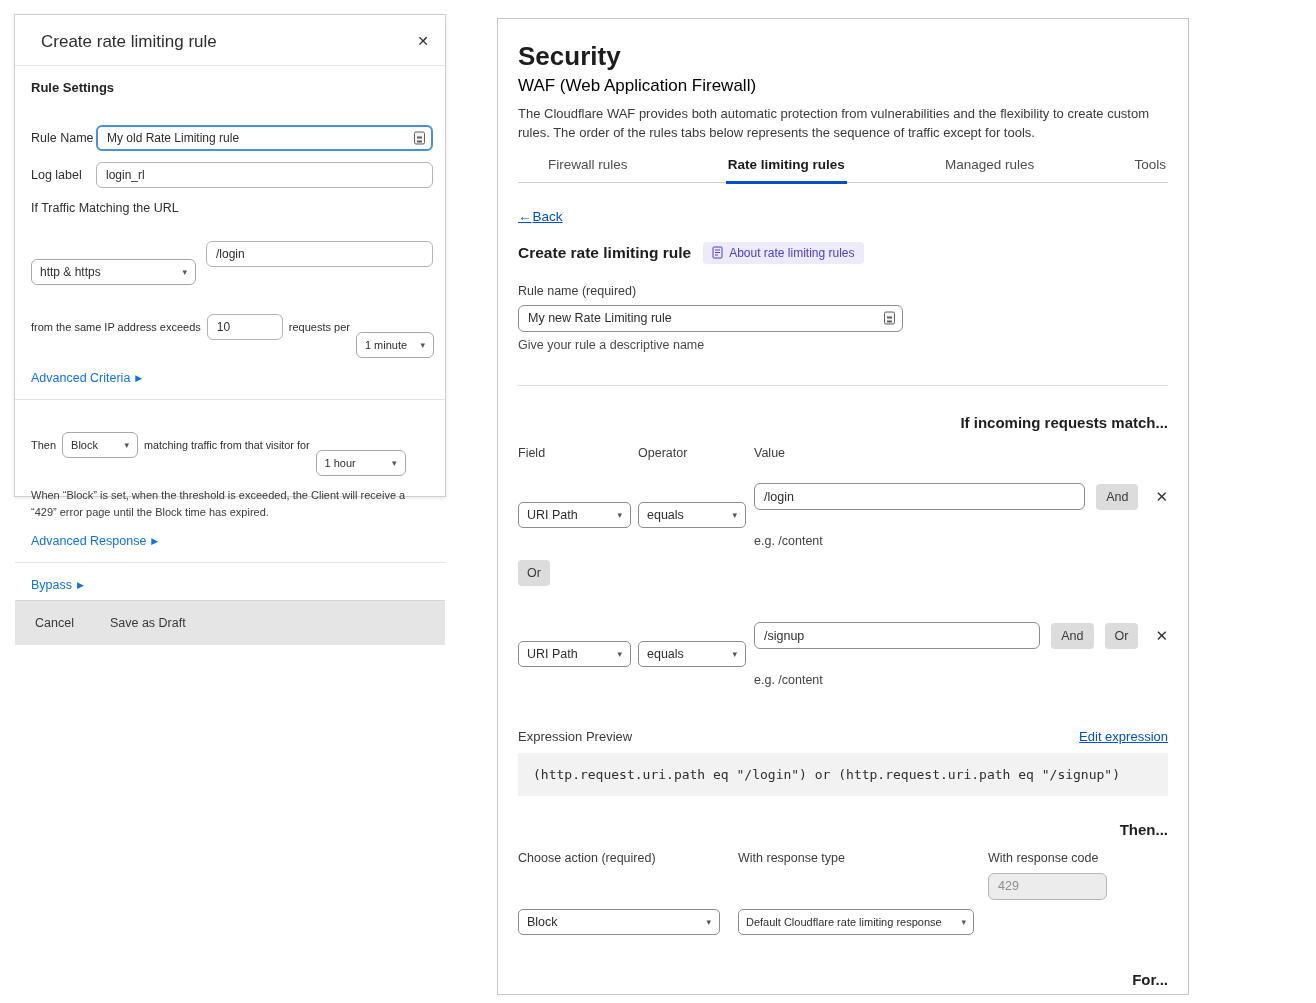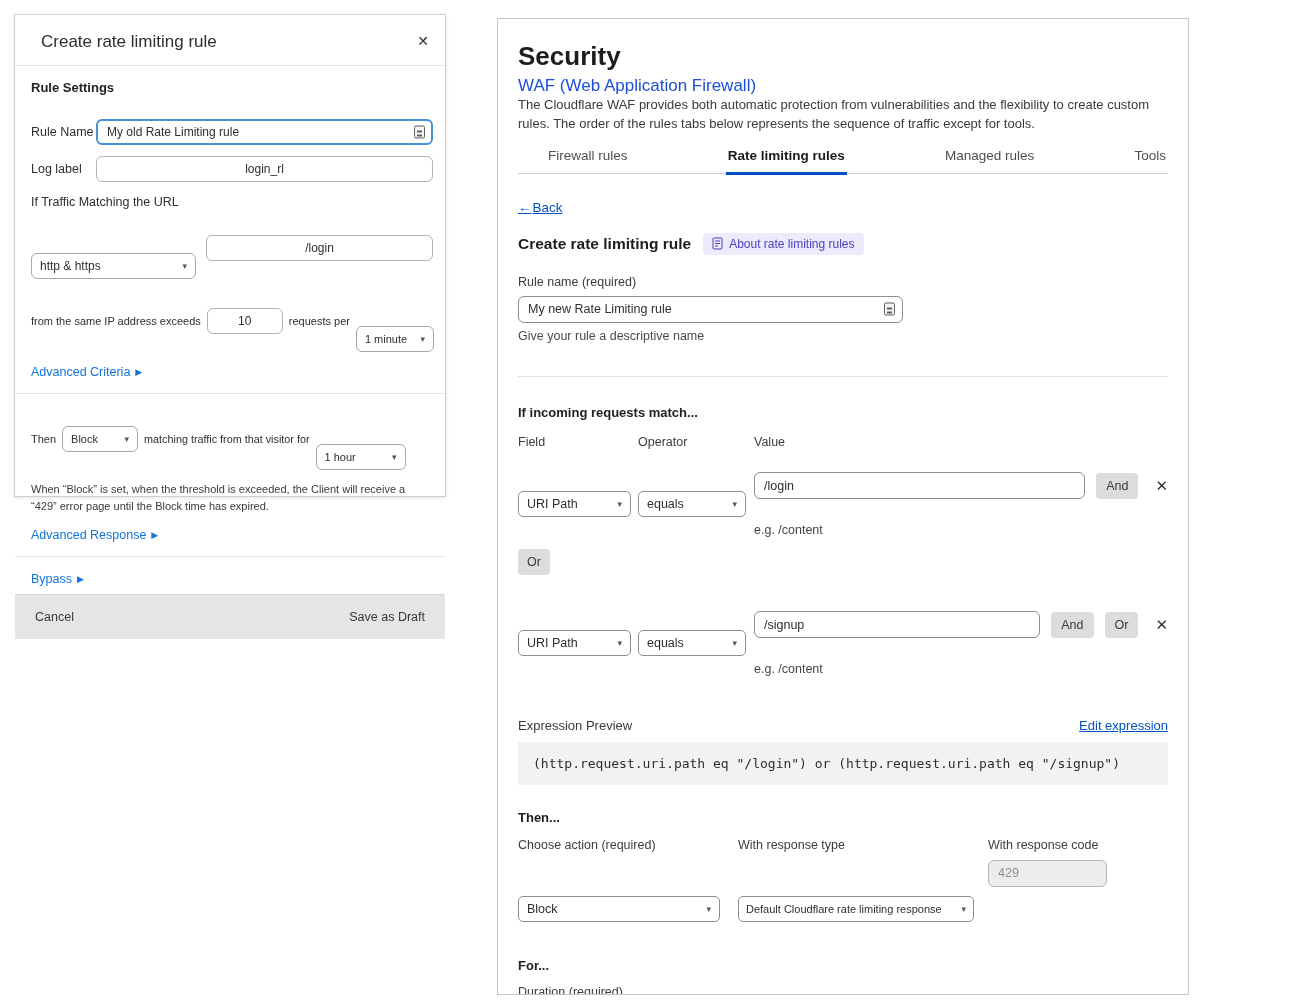--- a/index.html
+++ b/index.html
@@ -15,30 +15,30 @@
     background:#fff; border:1px solid #cfcfcf; box-shadow:0 1px 4px rgba(0,0,0,.10);
     display:flex; flex-direction:column;
   }
   .dialog-header {
     display:flex; justify-content:space-between; align-items:flex-start;
     padding:17px 14px 13px 26px; border-bottom:1px solid #e4e4e4;
   }
   .dialog-title { font-size:17px; color:#2e2e2e; }
   .dialog-close { font-size:14px; color:#2e2e2e; cursor:pointer; line-height:1; padding:2px; }
   .dialog-body { flex:1; padding:14px 12px 8px 16px; }
-  .dlg-section-title { font-size:13px; font-weight:bold; color:#232323; margin-bottom:24px; }
+  .dlg-section-title { font-size:13px; font-weight:bold; color:#232323; margin-bottom:30px; }
   .dlg-row { display:flex; align-items:center; margin-bottom:11px; white-space:nowrap; }
   .dlg-label { font-size:12.5px; color:#2e2e2e; width:65px; flex:none; }
   .input-wrap { position:relative; flex:1; display:flex; }
   .dlg-input {
     width:100%; height:26px; border:1px solid #b3b3b3; border-radius:6px;
     padding:0 24px 0 9px; font-size:12px; color:#2e2e2e;
     font-family:"Liberation Sans", sans-serif; background:#fff; outline:none;
   }
-  .dlg-input.no-icon { padding-right:9px;text-align:center; }
+  .dlg-input.no-icon { padding-right:9px; }
   .focused .dlg-input { border:2px solid #4a90d9; }
   .autofill-icon {
     position:absolute; right:8px; top:50%; transform:translateY(-50%);
     width:11px; height:13px; border:1px solid #5f5f5f; border-radius:2px; background:#f4f4f4;
   }
   .autofill-icon::after {
     content:""; position:absolute; left:2px; right:2px; top:4px; height:1.5px;
     background:#5f5f5f; box-shadow:0 4px 0 #5f5f5f;
   }
   .sel {
@@ -48,33 +48,33 @@
   }
   .sel-arrow { font-size:9px; color:#555; margin-left:5px; }
   .dlg-field-label { font-size:12.5px; color:#2e2e2e; margin:13px 0 8px; }
   .dlg-inline-text { font-size:11px; color:#2e2e2e; }
   .dlg-link { font-size:12.5px; color:#1173dc; margin-top:13px; cursor:pointer; display:flex; align-items:center; gap:5px; }
   .dlg-link .arrow { font-size:9px; }
   .dlg-divider { border-top:1px solid #e3e3e3; margin:14px -12px 0 -16px; }
   .dlg-note { font-size:11px; color:#3a3a3a; line-height:1.55; margin-top:11px; max-width:392px; white-space:normal; }
   .dialog-footer {
     background:#e5e5e5; border-top:1px solid #d6d6d6; padding:15px 20px;
-    display:flex; justify-content:space-between; align-items:center; 
+    display:flex; justify-content:flex-start; align-items:center; gap:36px;
     font-size:12.5px; color:#383838;
   }
   .footer-btn { cursor:pointer; }
 
   
   .waf-card {
     position:absolute; left:497px; top:18px; width:692px; height:977px;
     background:#fff; border:1px solid #c6c6c6; padding:16px 20px 20px;
     overflow:hidden;
   }
   .waf-title { font-size:26px; font-weight:bold; color:#1d1d1d; margin:6px 0 4px; }
-  .waf-subtitle { font-size:17px; color:#1d4ed8; }
+  .waf-subtitle { font-size:17px; color:#000000; margin-bottom:9px; }
   .waf-desc { font-size:13px; color:#3a3a3a; line-height:1.45; max-width:772px; }
   .tabs { display:flex; gap:34px; margin-top:14px; padding-left:28px; border-bottom:1px solid #cfcfcf;justify-content:space-between; }
   .tab { font-size:13.5px; color:#4e4e4e; padding:0 2px 9px; border-bottom:3px solid transparent; margin-bottom:-2px; cursor:pointer; }
   .tab.active { color:#1b1b1b; font-weight:bold; border-bottom-color:#0051c3; }
   .back-link { display:inline-flex; align-items:center; gap:1px; margin-top:26px; color:#0051c3; font-size:13.5px; text-decoration:underline; cursor:pointer; }
   .form-title-row { display:flex; align-items:center; gap:12px; margin-top:17px; }
   .form-title { font-size:15.5px; font-weight:bold; color:#1d1d1d; }
   .about-badge {
     display:inline-flex; align-items:center; gap:6px; background:#eceafb; color:#4a43c4;
     font-size:12px; padding:4px 9px; border-radius:4px; cursor:pointer;
@@ -83,21 +83,21 @@
   .rule-name-block { margin-top:20px; }
   .rule-name-block .field-label { margin-bottom:7px; }
   .waf-input {
     height:27px; border:1px solid #8d8d8d; border-radius:6px; padding:0 9px;
     font-size:12.5px; color:#2e2e2e; font-family:"Liberation Sans", sans-serif; background:#fff; outline:none;
   }
   .rule-input-wrap { position:relative; width:385px; display:flex; }
   .rule-input-wrap .waf-input { width:100%; }
   .help-text { font-size:12.5px; color:#4a4a4a; margin-top:6px; }
   .waf-divider { border-top:1px solid #e0e0e0; margin-top:33px; }
-  .section-heading { font-size:13px; font-weight:bold; color:#1f1f1f; }
+  .section-heading { font-size:15px; font-weight:bold; color:#1f1f1f;text-align:right; }
   .match-heading { margin-top:28px; }
   .cond-labels { display:flex; margin-top:15px; font-size:12.5px; color:#3c3c3c; }
   .cond-labels .l1 { width:120px; } .cond-labels .l2 { width:116px; }
   .cond-row { display:flex; align-items:center; margin-top:6px; }
   .wsel { border-color:#8d8d8d; border-radius:5px; font-size:12.5px; height:26px; }
   .sel-field { width:113px; margin-right:7px; }
   .sel-op { width:108px; margin-right:8px; }
   .val-input { width:458px; }
   .val-input-2 { width:414px; }
   .gray-btn {

